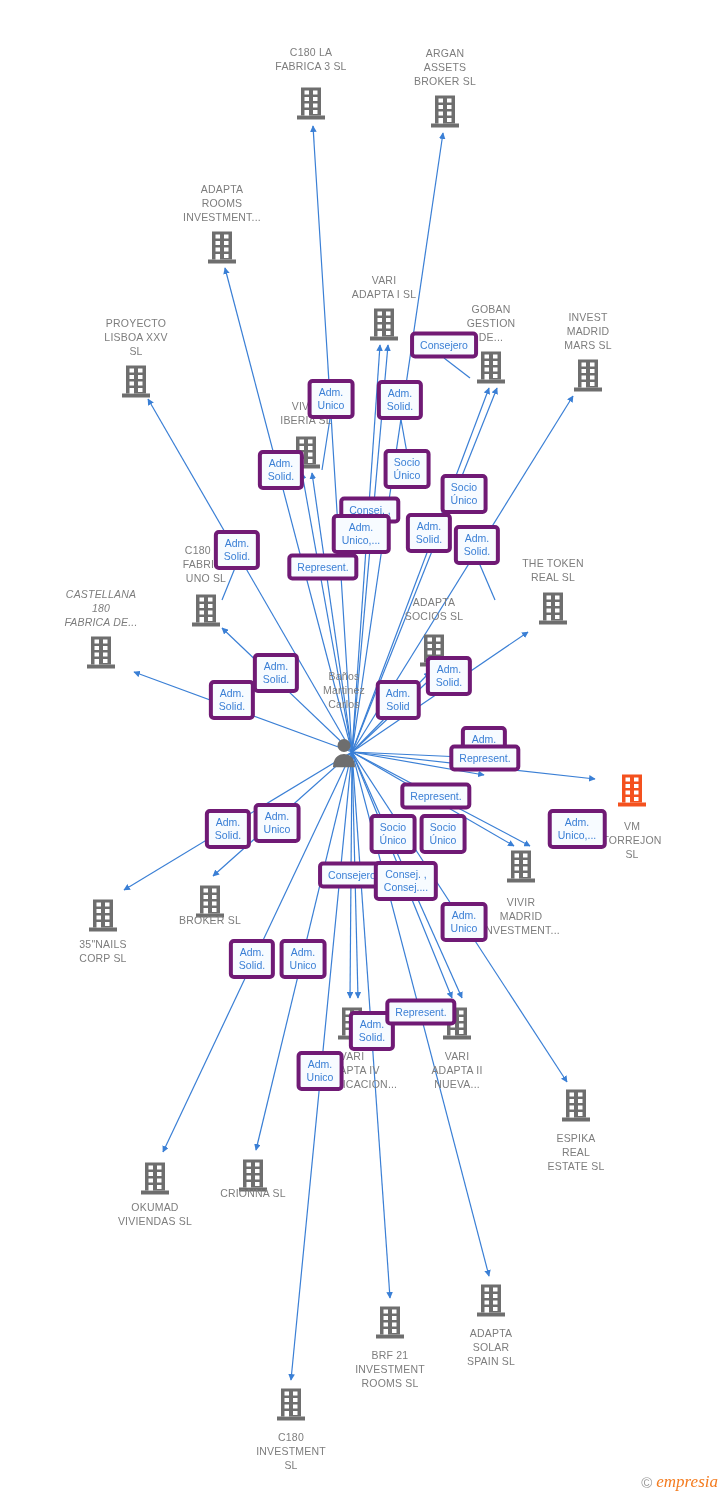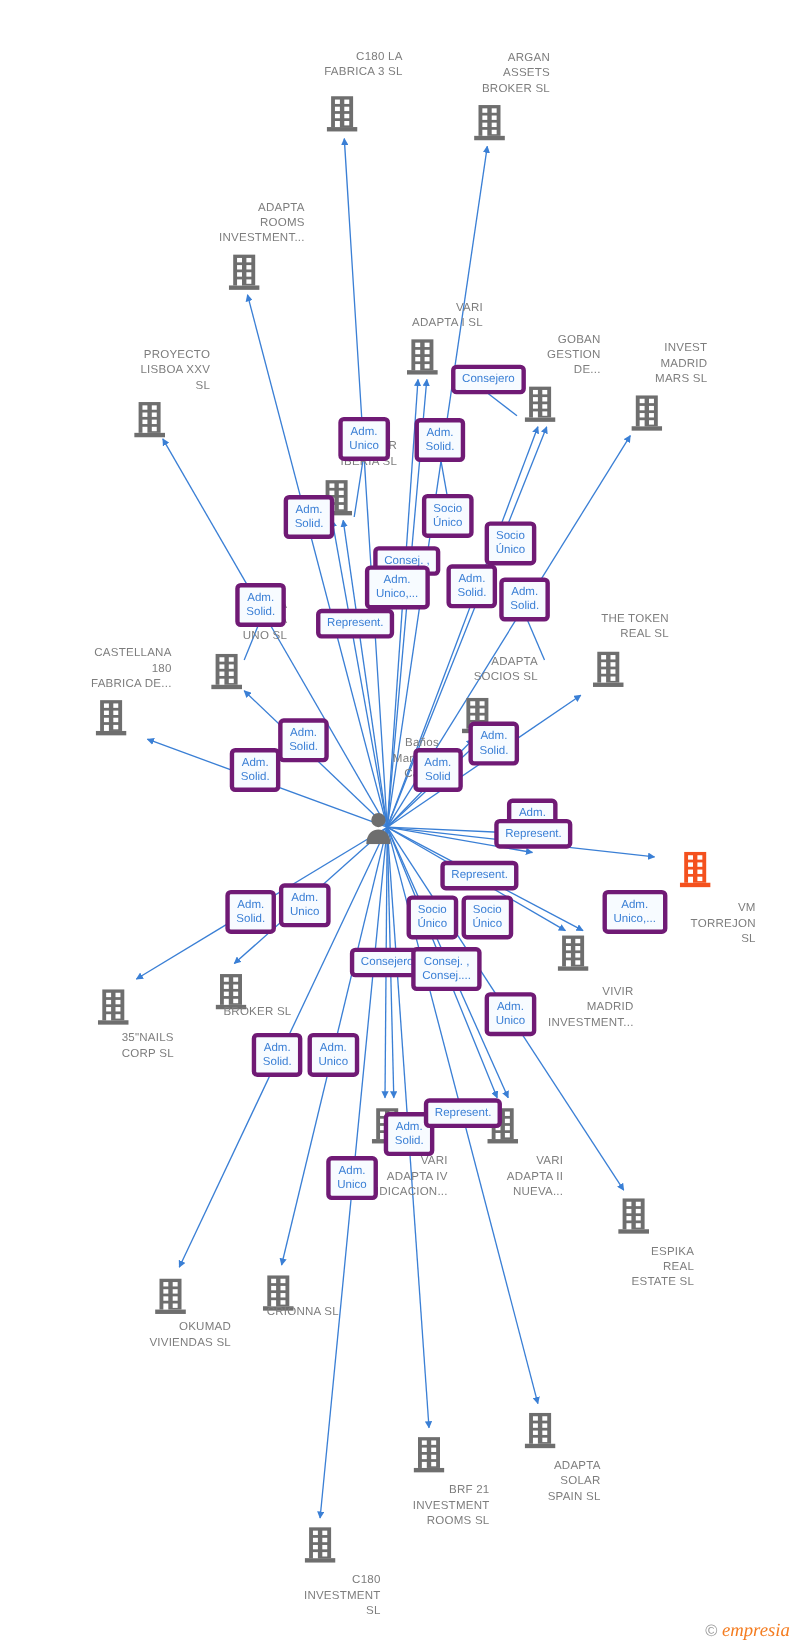--- a/index.html
+++ b/index.html
@@ -30,21 +30,21 @@
     transform: translate(-50%, -50%);
     display: flex;
     flex-direction: column;
     align-items: center;
     width: 110px;
   }
   .node-label {
     font-size: 10.5px;
     line-height: 14px;
     color: #7d7d7d;
-    text-align: right;
+    text-align: center;
     letter-spacing: 0.2px;
     white-space: pre-line;
     order: 1;
   }
   .node-icon {
     order: 2;
     margin-top: 1px;
   }
   .node.person .node-icon { order: 2; }
   .node.person .node-label { order: 1; }
@@ -374,21 +374,21 @@
               <rect x="16" y="4" width="4.5" height="4"></rect>
               <rect x="7.5" y="10.5" width="4.5" height="4"></rect>
               <rect x="16" y="10.5" width="4.5" height="4"></rect>
               <rect x="7.5" y="17" width="4.5" height="4"></rect>
               <rect x="16" y="17" width="4.5" height="4"></rect>
               <rect x="7.5" y="23.5" width="4.5" height="5.5"></rect>
               <rect x="16" y="23.5" width="4.5" height="4"></rect>
             </g>
           </svg>
         </div>
-        <div class="node-label" style="position: absolute; left: 50%; transform: translateX(-50%); width: 110px; top: -48px;">CASTELLANA
+        <div class="node-label" style="position: absolute; left: 50%; transform: translateX(-50%); width: 110px; top: -48px; font-style: italic;">CASTELLANA
 180
 FABRICA DE...</div>
       </div>
       <div class="node" style="left: 632px; top: 790px;">
         <div class="node-icon">
           <svg width="28" height="34" viewBox="0 0 28 34" aria-hidden="true">
             <rect x="4" y="1" width="20" height="28" fill="#f4511e"></rect>
             <rect x="0" y="29" width="28" height="4" fill="#f4511e"></rect>
             <g fill="#ffffff">
               <rect x="7.5" y="4" width="4.5" height="4"></rect>

